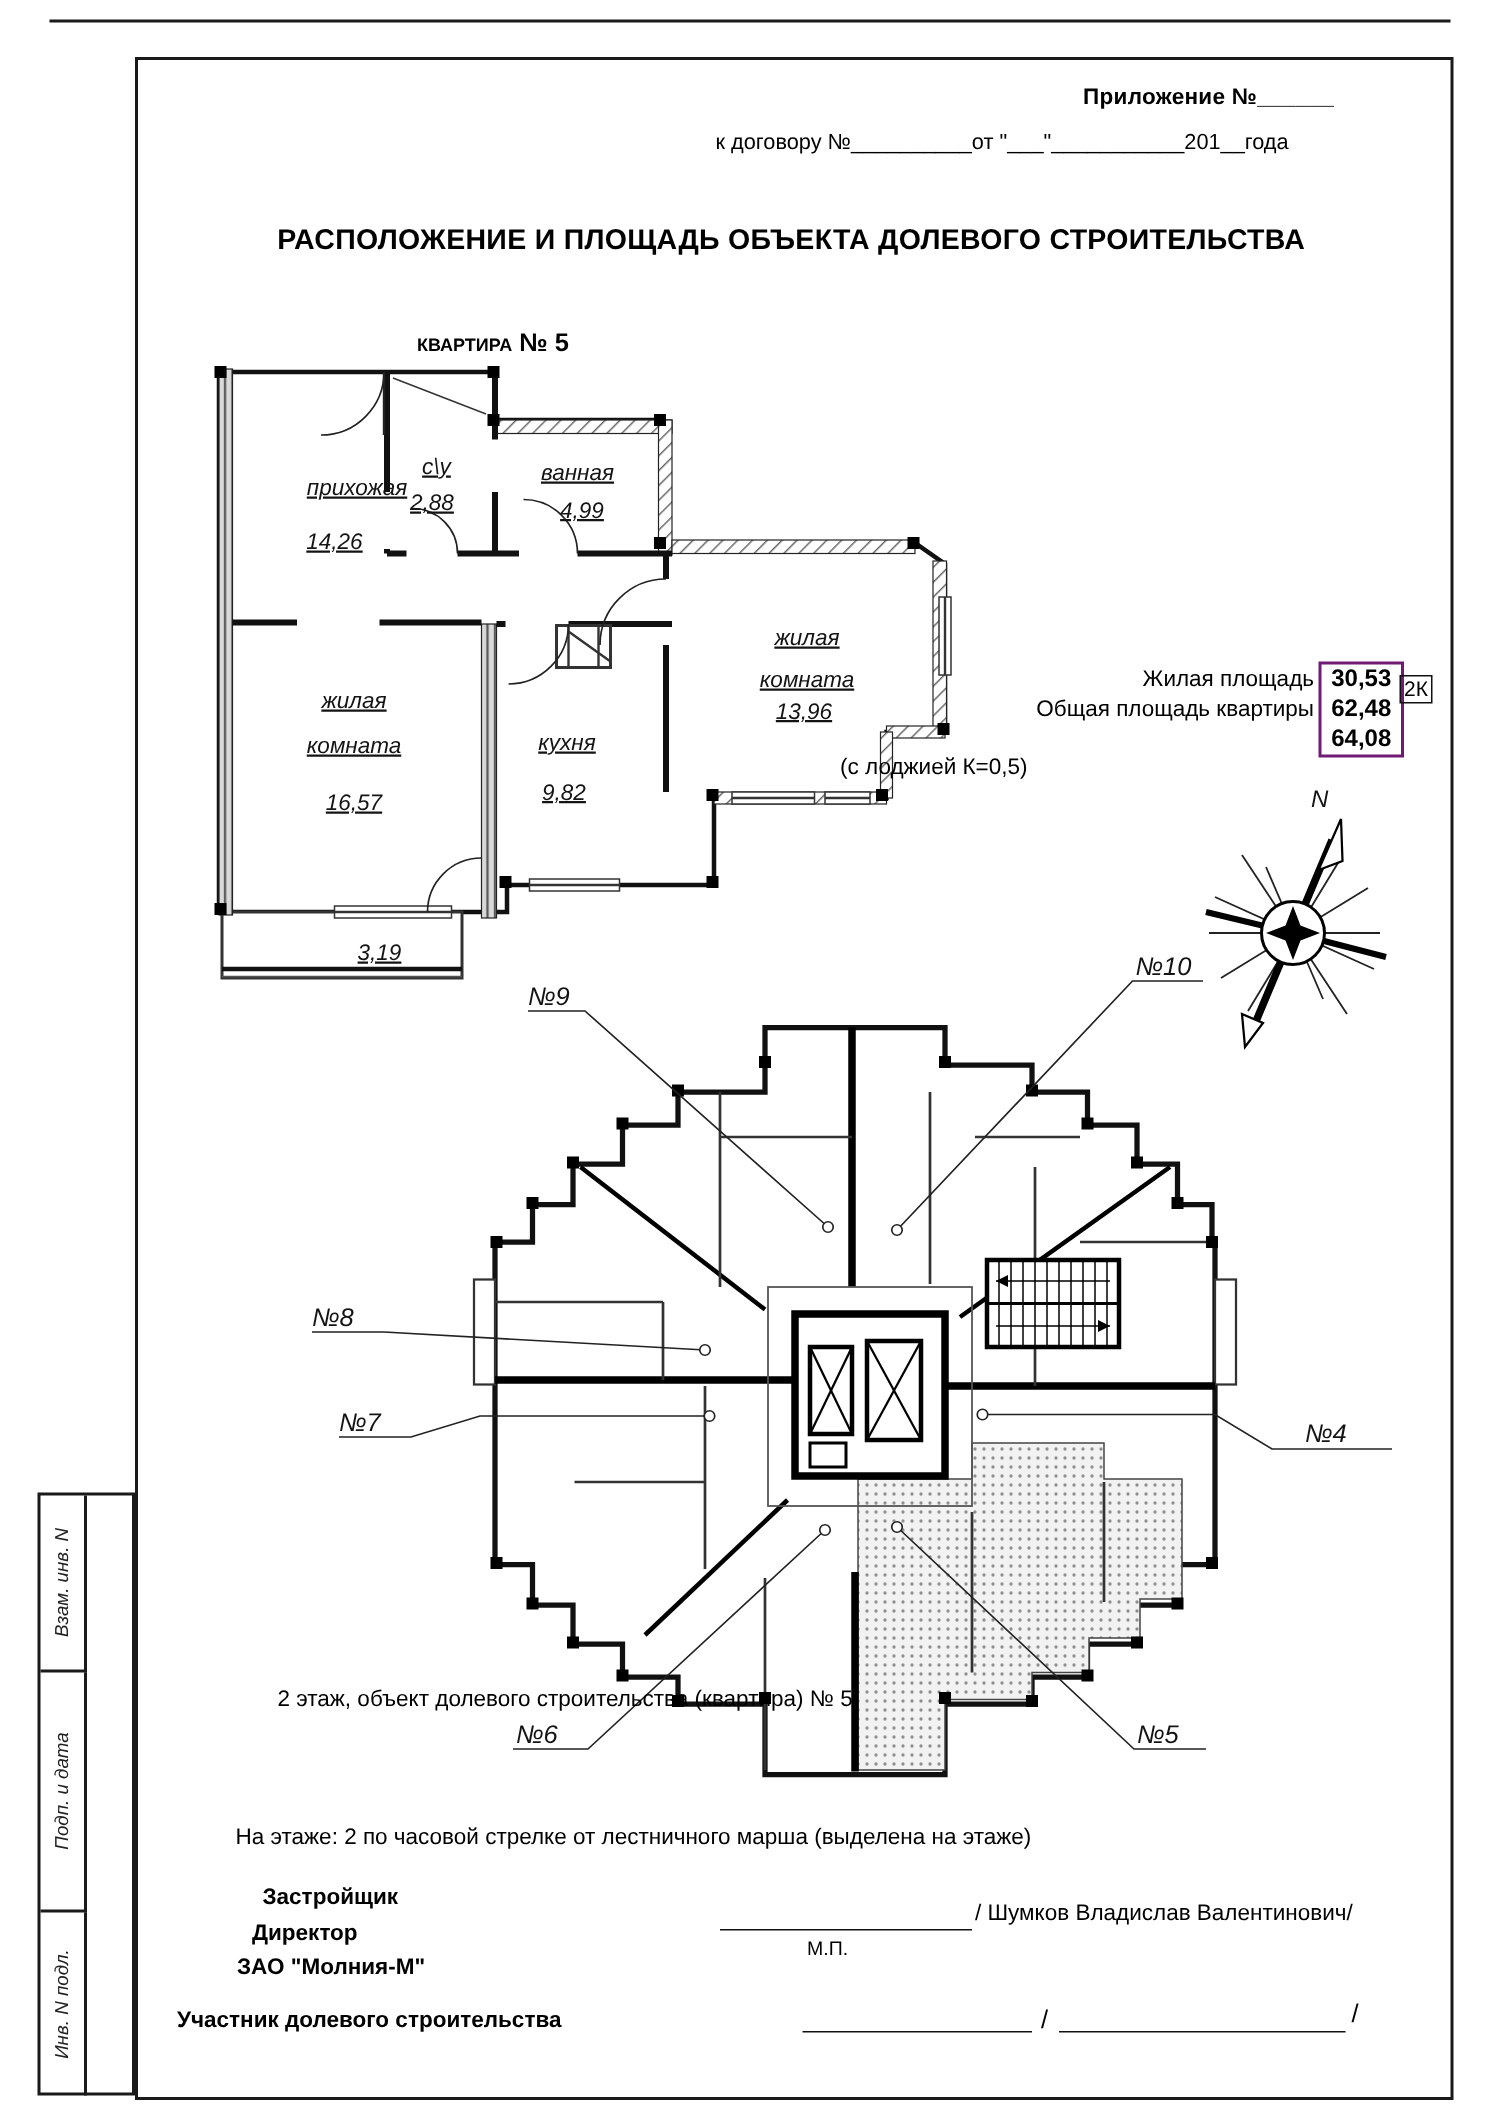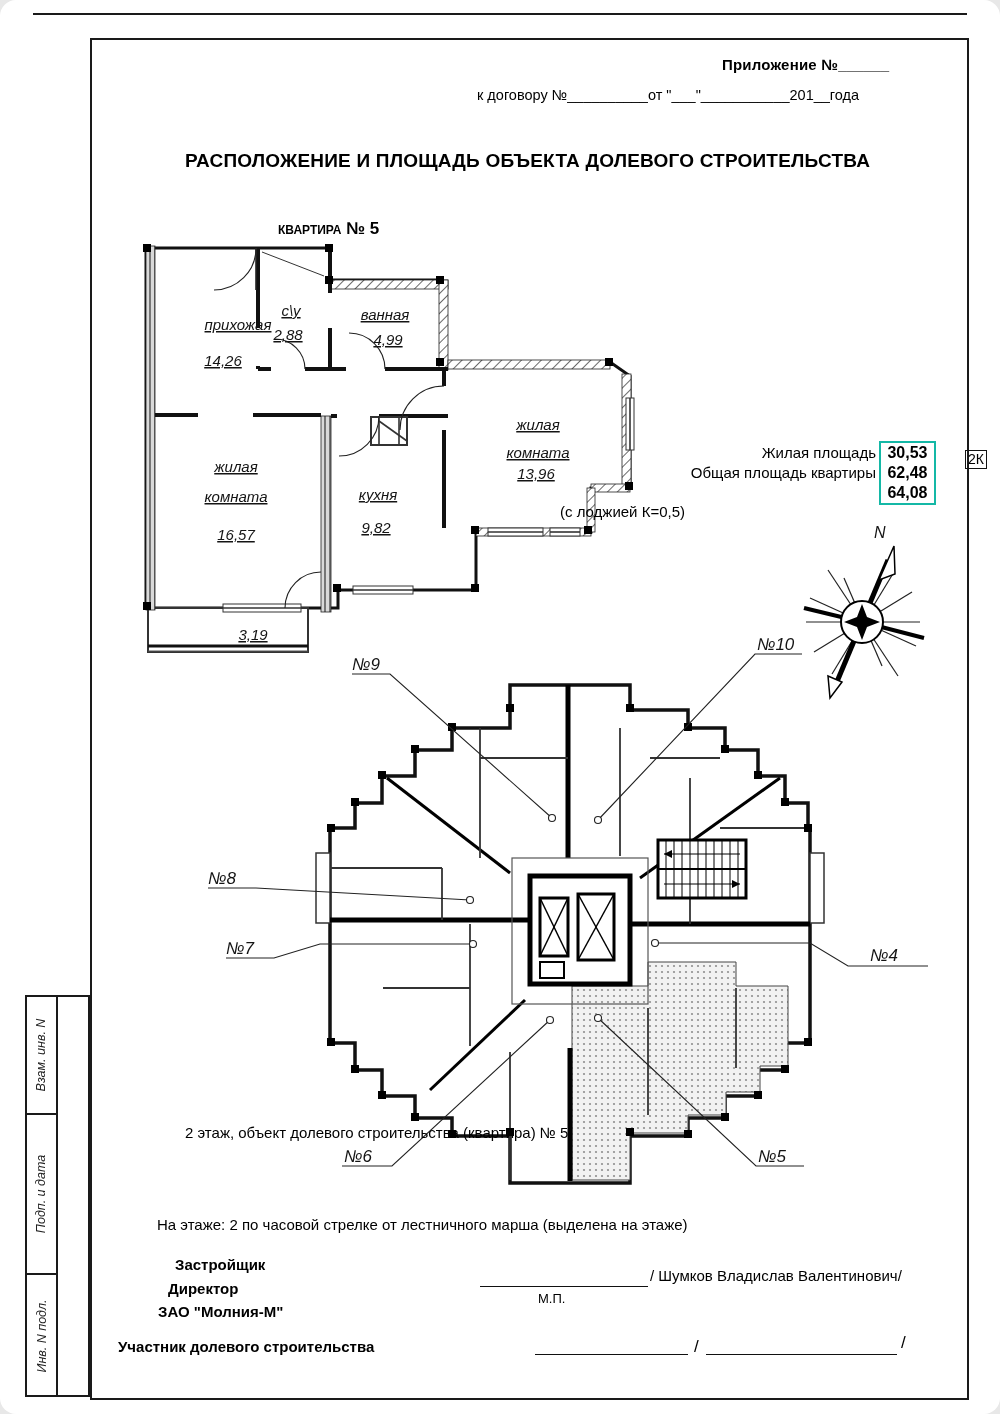--- a/index.html
+++ b/index.html
@@ -1,30 +1,30 @@
 <!DOCTYPE html>
 <html><head>
 <meta charset="utf-8">
 <style>
   html,body{margin:0;padding:0;background:#e8e8e8;}
   .page{position:relative;width:1000px;height:1414px;background:#ffffff;overflow:hidden;
-        font-family:"Liberation Sans",sans-serif;color:#000;border-radius:16px;}
+        font-family:"Liberation Sans",sans-serif;color:#000;}
   .abs{position:absolute;}
   .topline{left:33px;top:13px;width:934px;height:0;border-top:2px solid #1a1a1a;}
   .frame{left:90px;top:38px;width:875px;height:1358px;border:2px solid #1a1a1a;}
   .hdr-appendix{left:722px;top:56px;font-size:15px;font-weight:bold;letter-spacing:.2px;}
   .hdr-contract{left:477px;top:87px;font-size:14.5px;}
   .title{left:92px;top:150px;width:871px;text-align:center;font-size:19px;font-weight:bold;letter-spacing:.2px;}
   .subtitle{left:278px;top:190px;font-size:17px;font-weight:bold;font-variant:small-caps;margin-top:29px;}
   
   .area-labels{left:560px;top:443px;width:316px;text-align:right;font-size:15px;line-height:20px;}
-  .area-values{left:879px;top:441px;width:53px;border:2px solid #14b8a6;font-size:16px;font-weight:bold;
+  .area-values{left:879px;top:441px;width:53px;border:2px solid #701a75;font-size:16px;font-weight:bold;
                line-height:20px;text-align:center;}
   .area-note{left:560px;top:503px;width:260px;text-align:left;font-size:15px;}
-  .area-badge{left:933px;top:450px;border:1.5px solid #111;font-size:14px;padding:0 2px;line-height:17px;margin-left:32px;}
+  .area-badge{left:933px;top:450px;border:1.5px solid #111;font-size:14px;padding:0 2px;line-height:17px;}
   
   .fline1{left:185px;top:1124px;font-size:15px;}
   .fline2{left:157px;top:1216px;font-size:15px;}
   .dev-h{left:175px;top:1256px;font-size:15px;font-weight:bold;}
   .dev-r{left:168px;top:1280px;font-size:15px;font-weight:bold;}
   .dev-c{left:158px;top:1303px;font-size:15px;font-weight:bold;}
   .sigline{border-bottom:1.5px solid #111;height:0;}
   .dev-sign{left:650px;top:1267px;font-size:15px;}
   .mp{left:538px;top:1291px;font-size:13px;}
   .part-l{left:118px;top:1338px;font-size:15px;font-weight:bold;}

